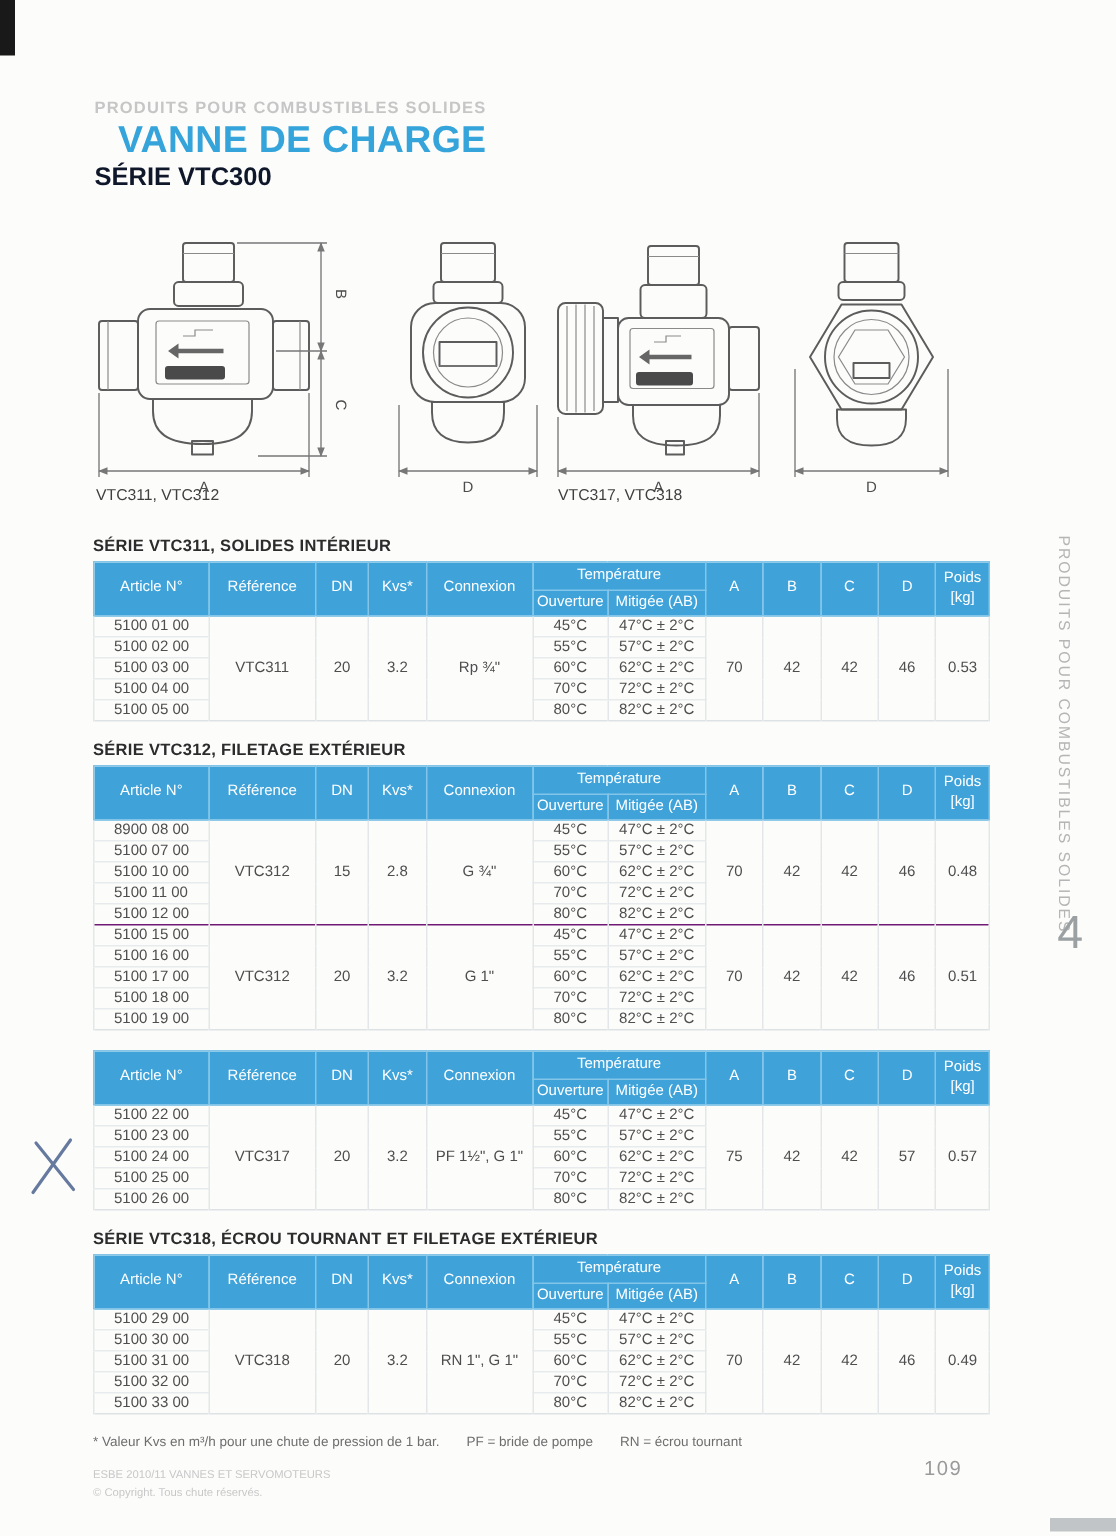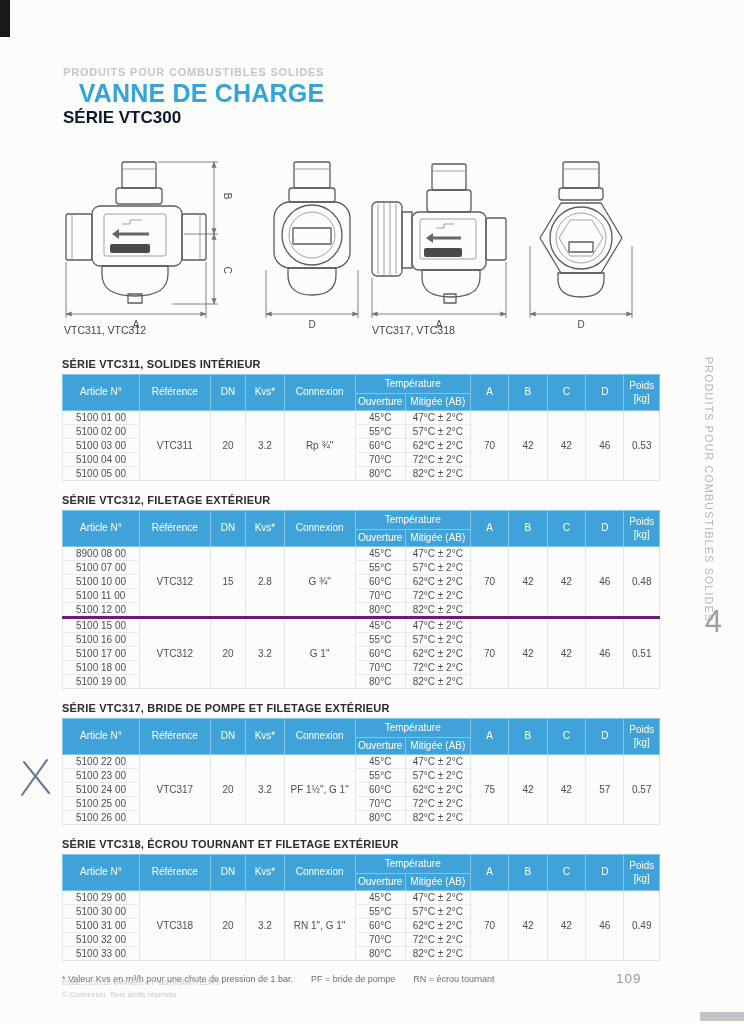--- a/index.html
+++ b/index.html
@@ -31,21 +31,21 @@
   .ttitle{font-size:11px;font-weight:bold;color:#2c2c2c;margin-bottom:4px;letter-spacing:.2px;}
   table{width:100%;border-collapse:collapse;table-layout:fixed;border:1px solid #dde2e5;}
   th{background:#3fa3da;color:#fff;font-weight:normal;font-size:10px;padding:1px 1px;
      border:1px solid #82c5e8;line-height:1.25;}
   thead tr:first-child th{height:16px;}
   thead tr:last-child th{height:14px;}
   td{font-size:10px;color:#4e4e4e;text-align:center;height:13px;line-height:13px;padding:0 2px;
      border-left:1px solid #e3e7ea;border-right:1px solid #e3e7ea;border-top:1px solid #e8ebed;
      overflow:hidden;white-space:nowrap;}
   td.article{text-align:left;padding-left:13px;}
-  tr.gstart td{border-top:3px solid #701a75;}
+  tr.gstart td{border-top:1px solid #701a75;}
 
   .footnote{margin-top:9px;font-size:9px;color:#6e6e6e;}
   .footnote span{margin-right:18px;}
 
   
   .side-vert{position:absolute;top:357px;right:29px;writing-mode:vertical-rl;
              font-size:10.5px;letter-spacing:1.3px;color:#b5b5b5;}
   .chapter{position:absolute;top:604px;right:22px;font-size:31px;color:#9ba0a2;}
 
   
@@ -355,21 +355,20 @@
             </tr>
             <tr>
               <td class="article">5100 19 00</td>
               <td>80°C</td>
               <td>82°C ± 2°C</td>
             </tr>
           </tbody>
         </table>
       </div>
       <div class="tblock">
-        <div class="ttitle">SÉRIE VTC317, BRIDE DE POMPE ET FILETAGE EXTÉRIEUR</div>
         <table>
           <colgroup>
             <col style="width: 13%;">
             <col style="width: 12%;">
             <col style="width: 6%;">
             <col style="width: 6.5%;">
             <col style="width: 12%;">
             <col style="width: 8.5%;">
             <col style="width: 11%;">
             <col style="width: 6.5%;">
@@ -512,21 +511,21 @@
       <div class="footnote">
       <span>* Valeur Kvs en m³/h pour une chute de pression de 1 bar.</span><span>PF = bride de pompe</span><span>RN = écrou tournant</span>
     </div>
   </div>
 
   <div class="side-vert">PRODUITS POUR COMBUSTIBLES SOLIDES</div>
   <div class="chapter">4</div>
 
   <div class="pubfooter">
     <div>ESBE 2010/11 VANNES ET SERVOMOTEURS</div>
-    <div>© Connexion. Tous droits réservés.</div>
+    <div>© Copyright. Tous chute réservés.</div>
   </div>
   <div class="pagenum">109</div>
 
   <svg class="xmark" width="40" height="48" viewBox="0 0 40 48">
     <line x1="7" y1="9" x2="32" y2="40" stroke="#66799e" stroke-width="2.1" stroke-linecap="round"></line>
     <line x1="30" y1="7" x2="5" y2="42" stroke="#66799e" stroke-width="2.1" stroke-linecap="round"></line>
   </svg>
 
 </div>
 

